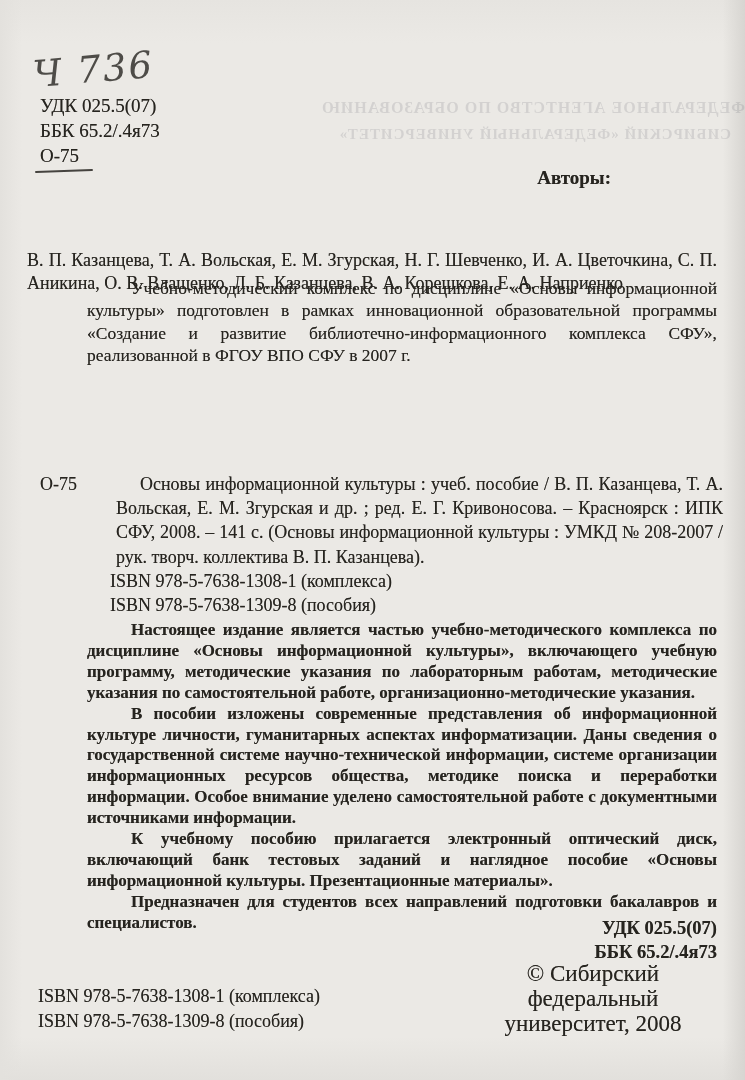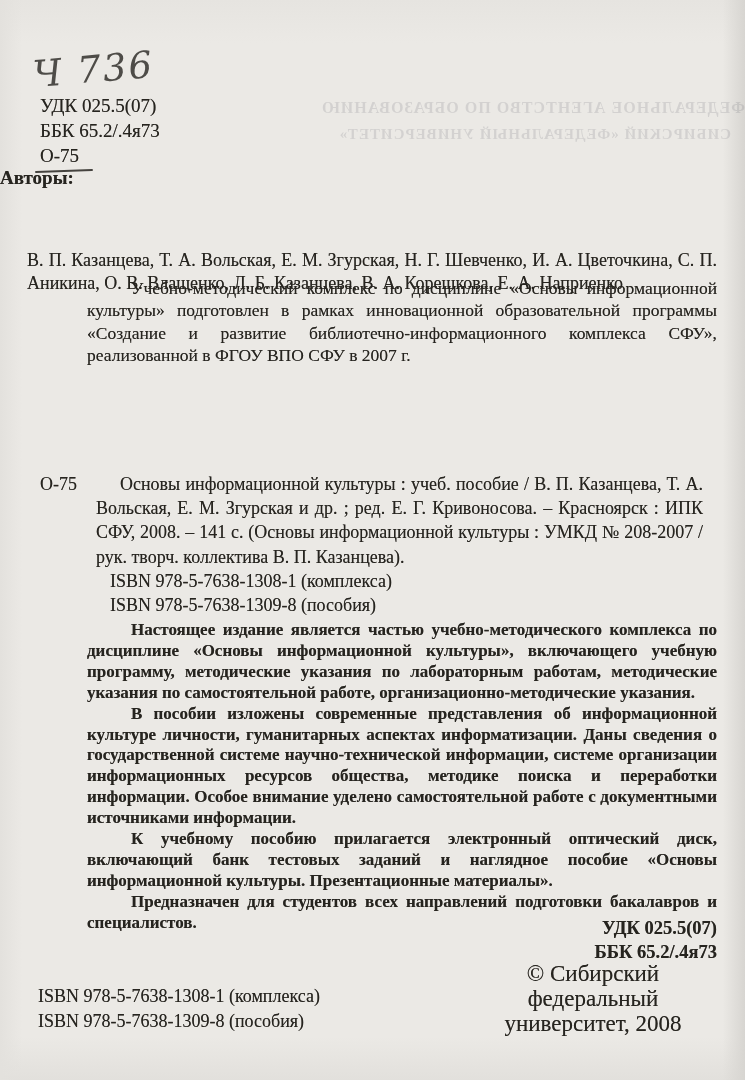--- a/index.html
+++ b/index.html
@@ -43,42 +43,42 @@
   .code-sign{
     display:inline-block;position:relative;padding-bottom:1px;
   }
   .code-sign::after{
     content:"";position:absolute;left:-5px;right:-14px;bottom:-3px;
     height:2px;background:#45433f;transform:rotate(-2deg);border-radius:2px;
   }
 
   .authors-heading{
     position:absolute;left:0;top:167px;width:611px;
-    text-align:left;font-weight:bold;font-size:19px;
+    text-align:right;font-weight:bold;font-size:19px;
   }
   .authors-names{
     position:absolute;left:27px;top:201px;width:690px;
     font-size:18px;line-height:23px;text-align:justify;margin-top:48px;
   }
 
   .body-col{ position:absolute;left:87px;width:630px; }
   .p-justify{ text-align:justify; }
   .indent{ text-indent:44px; }
 
   .para-umk{ top:277px;font-size:17.5px;line-height:22.3px; }
 
   .reviewers{ top:368px;font-size:17.5px;line-height:23.2px; }
   .reviewers .rev-item{ margin-left:48px; }
 
   .bib{
     position:absolute;left:40px;top:472px;width:677px;
     font-size:18px;line-height:24.2px;
   }
   .bib-code{ position:absolute;left:0;top:0; }
-  .bib-text{ margin-left:56px;width:607px;text-align:justify;text-indent:24px; }
+  .bib-text{ margin-left:76px;width:607px;text-align:justify;text-indent:24px; }
   .bib-isbn{ margin-left:70px; }
 
   .annotation{ top:620px;font-size:17px;line-height:20.9px;font-weight:bold; }
   .annotation p{ margin:0; }
 
   .codes-bottom{
     position:absolute;right:28px;top:916px;
     text-align:right;font-weight:bold;font-size:18.5px;line-height:24px;
   }
 

